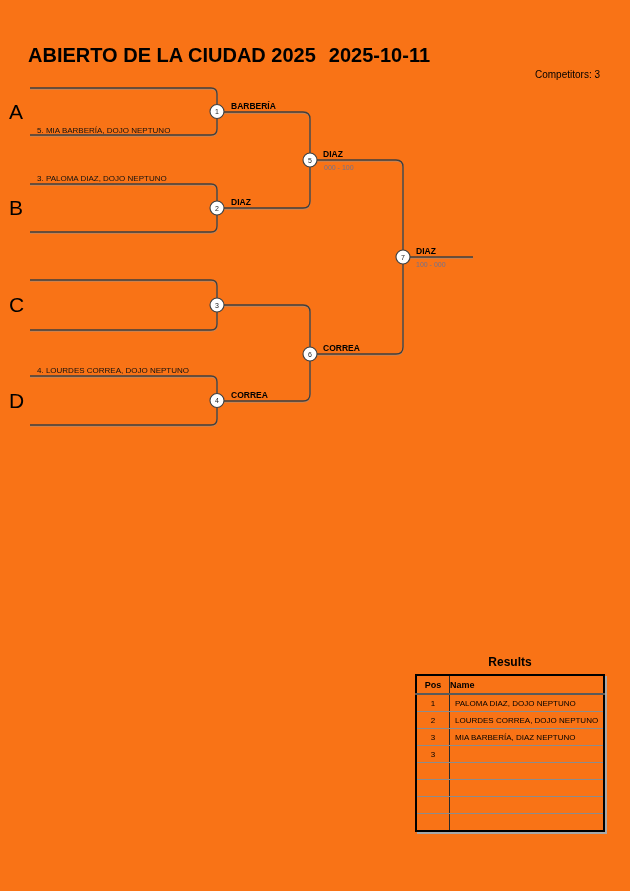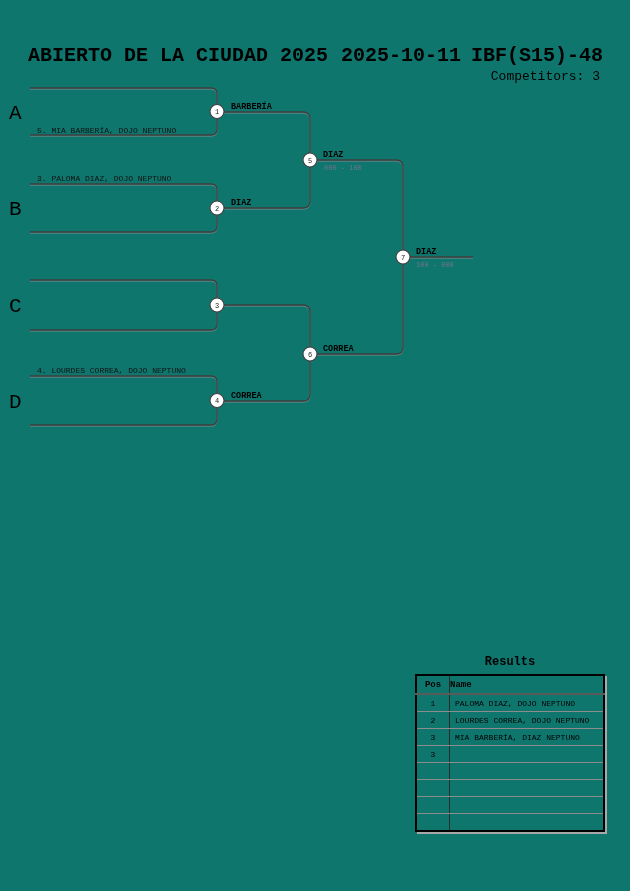--- a/index.html
+++ b/index.html
@@ -1,25 +1,25 @@
 <!DOCTYPE html>
 <html><head>
 <meta charset="utf-8">
 <style>
   html,body { margin:0; padding:0; background:#e8e8e8; }
   .page {
-    position:relative; width:630px; height:891px; background:#0f766e;
-    font-family:Liberation Mono, monospace; color:#000; overflow:hidden;
+    position:relative; width:630px; height:891px; background:#f97316;
+    font-family:Liberation Sans, sans-serif; color:#000; overflow:hidden;
     margin:0 auto;
   }
   
   .title-line { position:absolute; left:28px; top:44px; font-size:20px; font-weight:bold; white-space:nowrap; }
   .title-line .date { margin-left:13px; }
   .category { position:absolute; right:27px; top:44px; font-size:20px; font-weight:bold; }
-  .competitors { position:absolute; right:30px; top:69px; font-size:13px; }
+  .competitors { position:absolute; right:30px; top:69px; font-size:10px; }
 
   
   svg.bracket { position:absolute; left:0; top:0; }
   .bracket path { fill:none; stroke:#3f3f3f; stroke-width:1.3; }
   .bracket .shadowed { filter:drop-shadow(0.5px 1px 0px rgba(150,150,150,0.55)); }
   .bracket circle { fill:#ffffff; stroke:#3f3f3f; stroke-width:1.1; }
   .slot-letter { font-size:21px; fill:#000; }
   .competitor-label { font-size:8px; fill:#111; }
   .winner-label { font-size:8.5px; font-weight:bold; fill:#000; }
   .score-label { font-size:7px; fill:#72728e; }
@@ -47,21 +47,20 @@
   table.results td.col-name { padding-left:5px; }
 </style>
 </head>
 <body>
 
 <div class="page">
 
   <div class="title-line">
     <span>ABIERTO DE LA CIUDAD 2025</span><span class="date">2025-10-11</span>
   </div>
-  <div class="category">IBF(S15)-48</div>
   <div class="competitors">Competitors: 3</div>
 
   <svg class="bracket" width="630" height="480" viewBox="0 0 630 480" xmlns="http://www.w3.org/2000/svg">
 
     <path class="shadowed" d="M30,88 H211 Q217,88 217,94 V129 Q217,135 211,135 H30"></path>
     <path class="shadowed" d="M30,184 H211 Q217,184 217,190 V226 Q217,232 211,232 H30"></path>
     <path class="shadowed" d="M30,280 H211 Q217,280 217,286 V324 Q217,330 211,330 H30"></path>
     <path class="shadowed" d="M30,376 H211 Q217,376 217,382 V419 Q217,425 211,425 H30"></path>
 
     <path class="shadowed" d="M224,112 H303 Q310,112 310,119 V153"></path>

